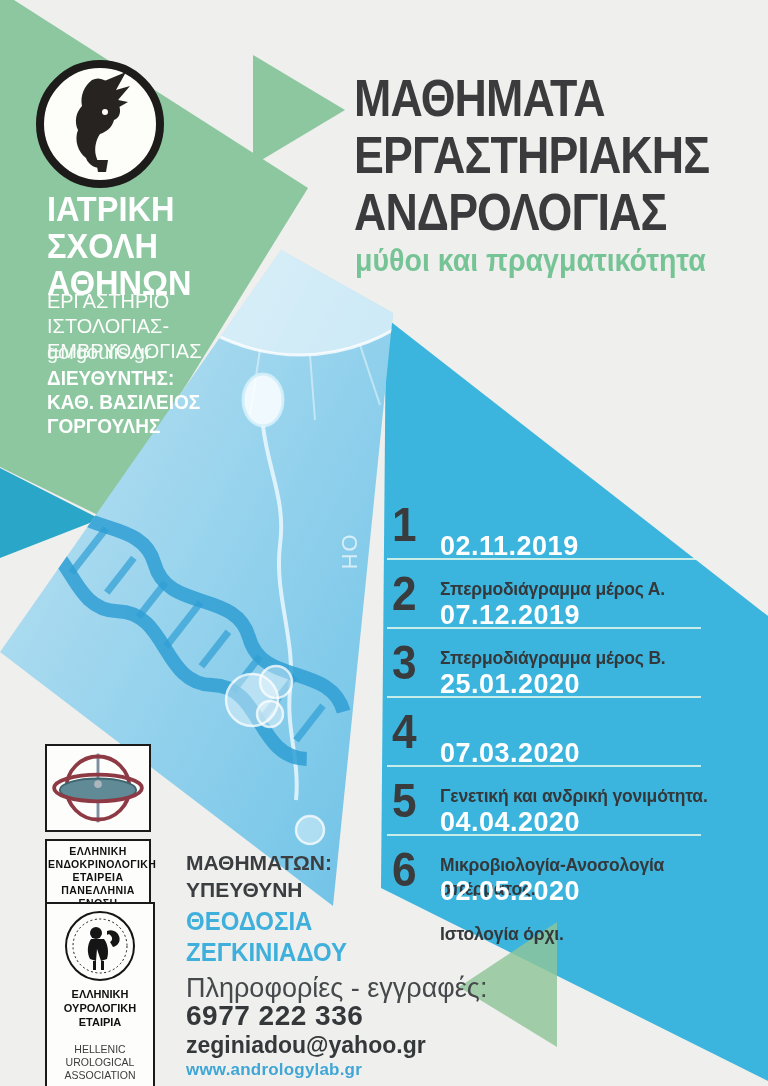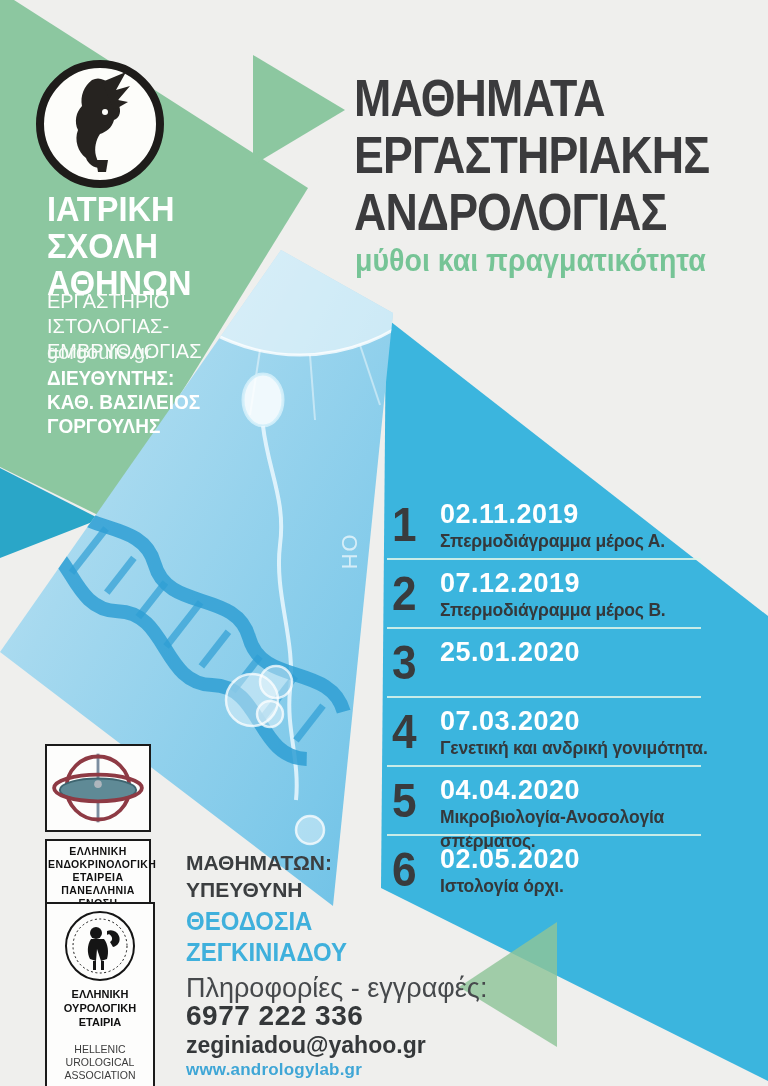--- a/index.html
+++ b/index.html
@@ -38,22 +38,22 @@
   .title{left:354px;top:70px;color:#3b3b3d;font-weight:bold;font-size:52px;
     line-height:57px;letter-spacing:-1px;transform:scaleX(.86);transform-origin:left top;}
   .subtitle{left:355px;top:243px;color:#76c496;font-weight:bold;font-size:31px;
     transform:scaleX(.92);transform-origin:left top;}
 
   
   .sched{left:392px;top:499px;width:340px;}
   .sched-item{position:relative;display:flex;height:69px;align-items:flex-start;}
   .sched-num{width:48px;flex:0 0 48px;color:#393b3d;font-weight:bold;font-size:48px;
     line-height:52px;transform:scaleX(.92);transform-origin:left top;}
-  .sched-date{color:#ffffff;font-weight:bold;font-size:27px;line-height:30px;letter-spacing:.5px;}
-  .sched-topic{color:#34383b;font-weight:bold;font-size:17.5px;line-height:24px;letter-spacing:-.2px;}
+  .sched-date{color:#ffffff;font-weight:bold;font-size:27px;line-height:30px;letter-spacing:.5px;margin-top:32px;}
+  .sched-topic{color:#34383b;font-weight:bold;font-size:17.5px;line-height:24px;letter-spacing:-.2px;margin-top:16px;}
   .sched-sep{position:absolute;left:-5px;width:314px;bottom:8px;height:2px;
     background:rgba(226,246,234,.85);}
   .sched-item:last-child .sched-sep{display:none;}
 
   
   .endo{left:45px;top:744px;width:110px;}
   .endo-img{width:106px;height:88px;background:#fdfdfc;border:2px solid #1a1a1a;
     box-sizing:border-box;display:block;}
   .endo-text{margin-top:7px;border:2px solid #1a1a1a;background:#fdfdfc;
     box-sizing:border-box;width:106px;padding:4px 1px;text-align:center;

